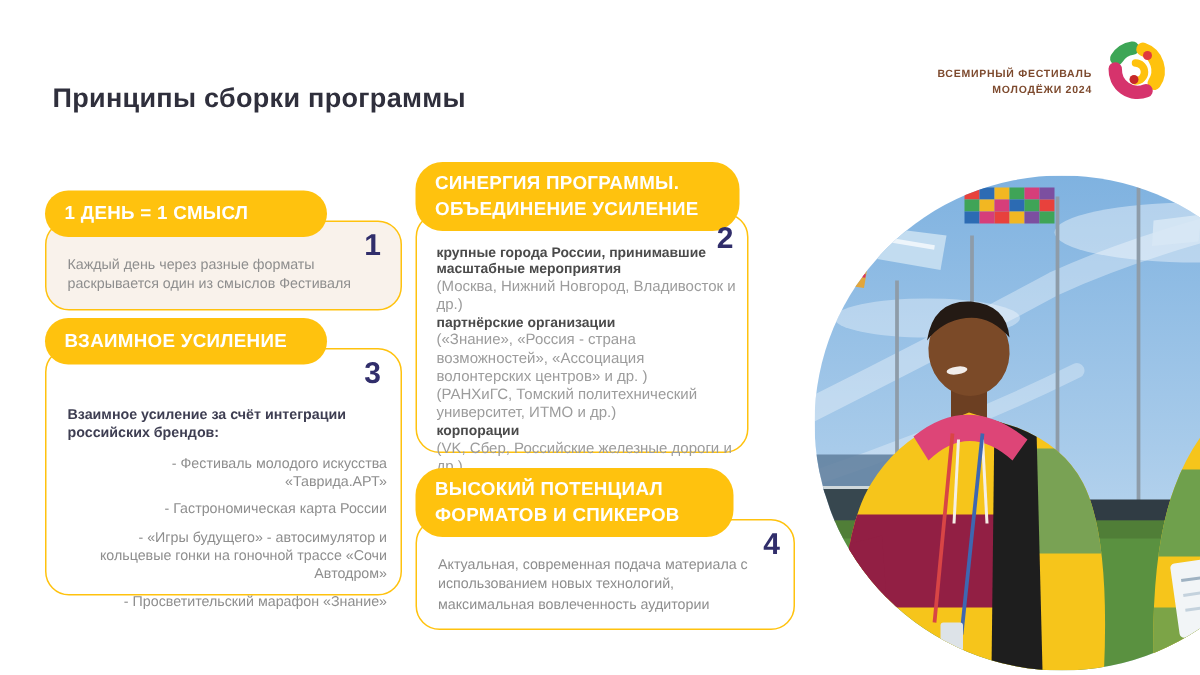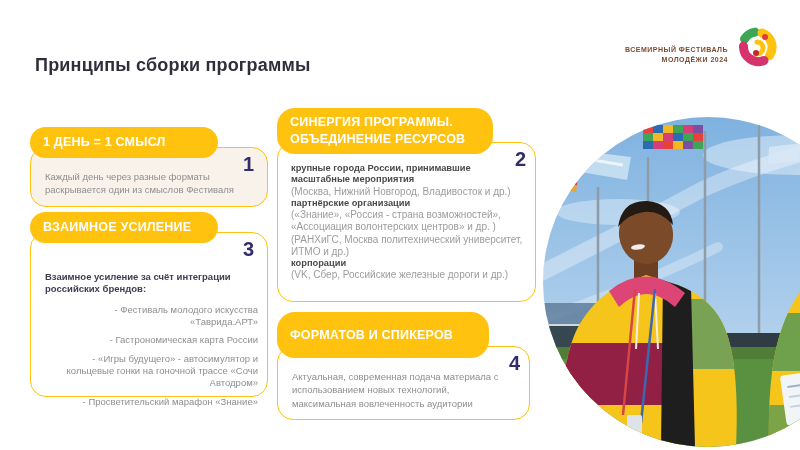--- a/index.html
+++ b/index.html
@@ -41,21 +41,21 @@
   .card1 .body-text { top:43px; left:15px; right:10px; }
   
   .card3 { left:30px; top:212px; width:238px; height:185px; }
   .card3 .card-body { top:20px; height:165px; }
   .card3 .card-pill { width:188px; height:31px;justify-content:center; }
   .card3 .card-number { right:14px; top:26px; }
   .card3-content { position:absolute; top:47px; left:15px; right:10px; }
   .card3-intro { font-size:9.5px; font-weight:bold; color:#3E3E52; line-height:1.3; margin:12px 0 8px 0; }
   .card3-bullet { font-size:9.5px; color:#8E8E8E; line-height:1.3; margin:0 0 6px 0;text-align:right; }
   
-  .card2 { left:277px; top:108px; width:259px; height:194px; }
+  .card2 { left:277px; top:108px; width:222px; height:194px; }
   .card2 .card-body { top:34px; height:160px; }
   .card2 .card-pill { width:216px; height:46px; border-radius:18px; }
   .card2 .card-number { right:10px; top:40px; }
   .card2-content { position:absolute; top:55px; left:14px; right:8px; }
   .item-label { font-size:9.3px; font-weight:bold; color:#4A4A4A; line-height:1.22; margin:0 0 0 0; }
   .item-detail { font-size:10px; color:#9C9C9C; line-height:1.22; margin:0; }
   
   .card4 { left:277px; top:312px; width:253px; height:108px; }
   .card4 .card-body { top:34px; height:74px; }
   .card4 .card-pill { width:212px; height:46px; border-radius:18px; }
@@ -114,37 +114,38 @@
       <p class="card3-bullet">- Гастрономическая карта России</p>
       <p class="card3-bullet">- «Игры будущего» - автосимулятор и кольцевые гонки на гоночной трассе «Сочи Автодром»</p>
       <p class="card3-bullet">- Просветительский марафон «Знание»</p>
     </div>
   </div>
 
   <div class="card card2">
     <div class="card-body"></div>
     <div class="card-pill">
       <span>СИНЕРГИЯ ПРОГРАММЫ.</span>
-      <span>ОБЪЕДИНЕНИЕ РЕСУРСОВ</span>
+      <span>ОБЪЕДИНЕНИЕ УСИЛЕНИЕ</span>
     </div>
     <div class="card-number">2</div>
     <div class="card2-content">
       <p class="item-label">крупные города России, принимавшие масштабные мероприятия</p>
       <p class="item-detail">(Москва, Нижний Новгород, Владивосток и др.)</p>
       <p class="item-label">партнёрские организации</p>
       <p class="item-detail">(«Знание», «Россия - страна возможностей», «Ассоциация волонтерских центров» и др. )</p>
-      <p class="item-detail">(РАНХиГС, Москва политехнический университет, ИТМО и др.)</p>
+      <p class="item-detail">(РАНХиГС, Томский политехнический университет, ИТМО и др.)</p>
       <p class="item-label">корпорации</p>
       <p class="item-detail">(VK, Сбер, Российские железные дороги и др.)</p>
     </div>
   </div>
 
   <div class="card card4">
     <div class="card-body"></div>
     <div class="card-pill">
+      <span>ВЫСОКИЙ ПОТЕНЦИАЛ</span>
       <span>ФОРМАТОВ И СПИКЕРОВ</span>
     </div>
     <div class="card-number">4</div>
     <div class="body-text">Актуальная, современная подача материала с использованием новых технологий, максимальная вовлеченность аудитории</div>
   </div>
 
   <div class="photo">
     <svg width="330" height="330" viewBox="0 0 330 330">
       <defs>
         <linearGradient id="sky" x1="0" y1="0" x2="0" y2="1">

